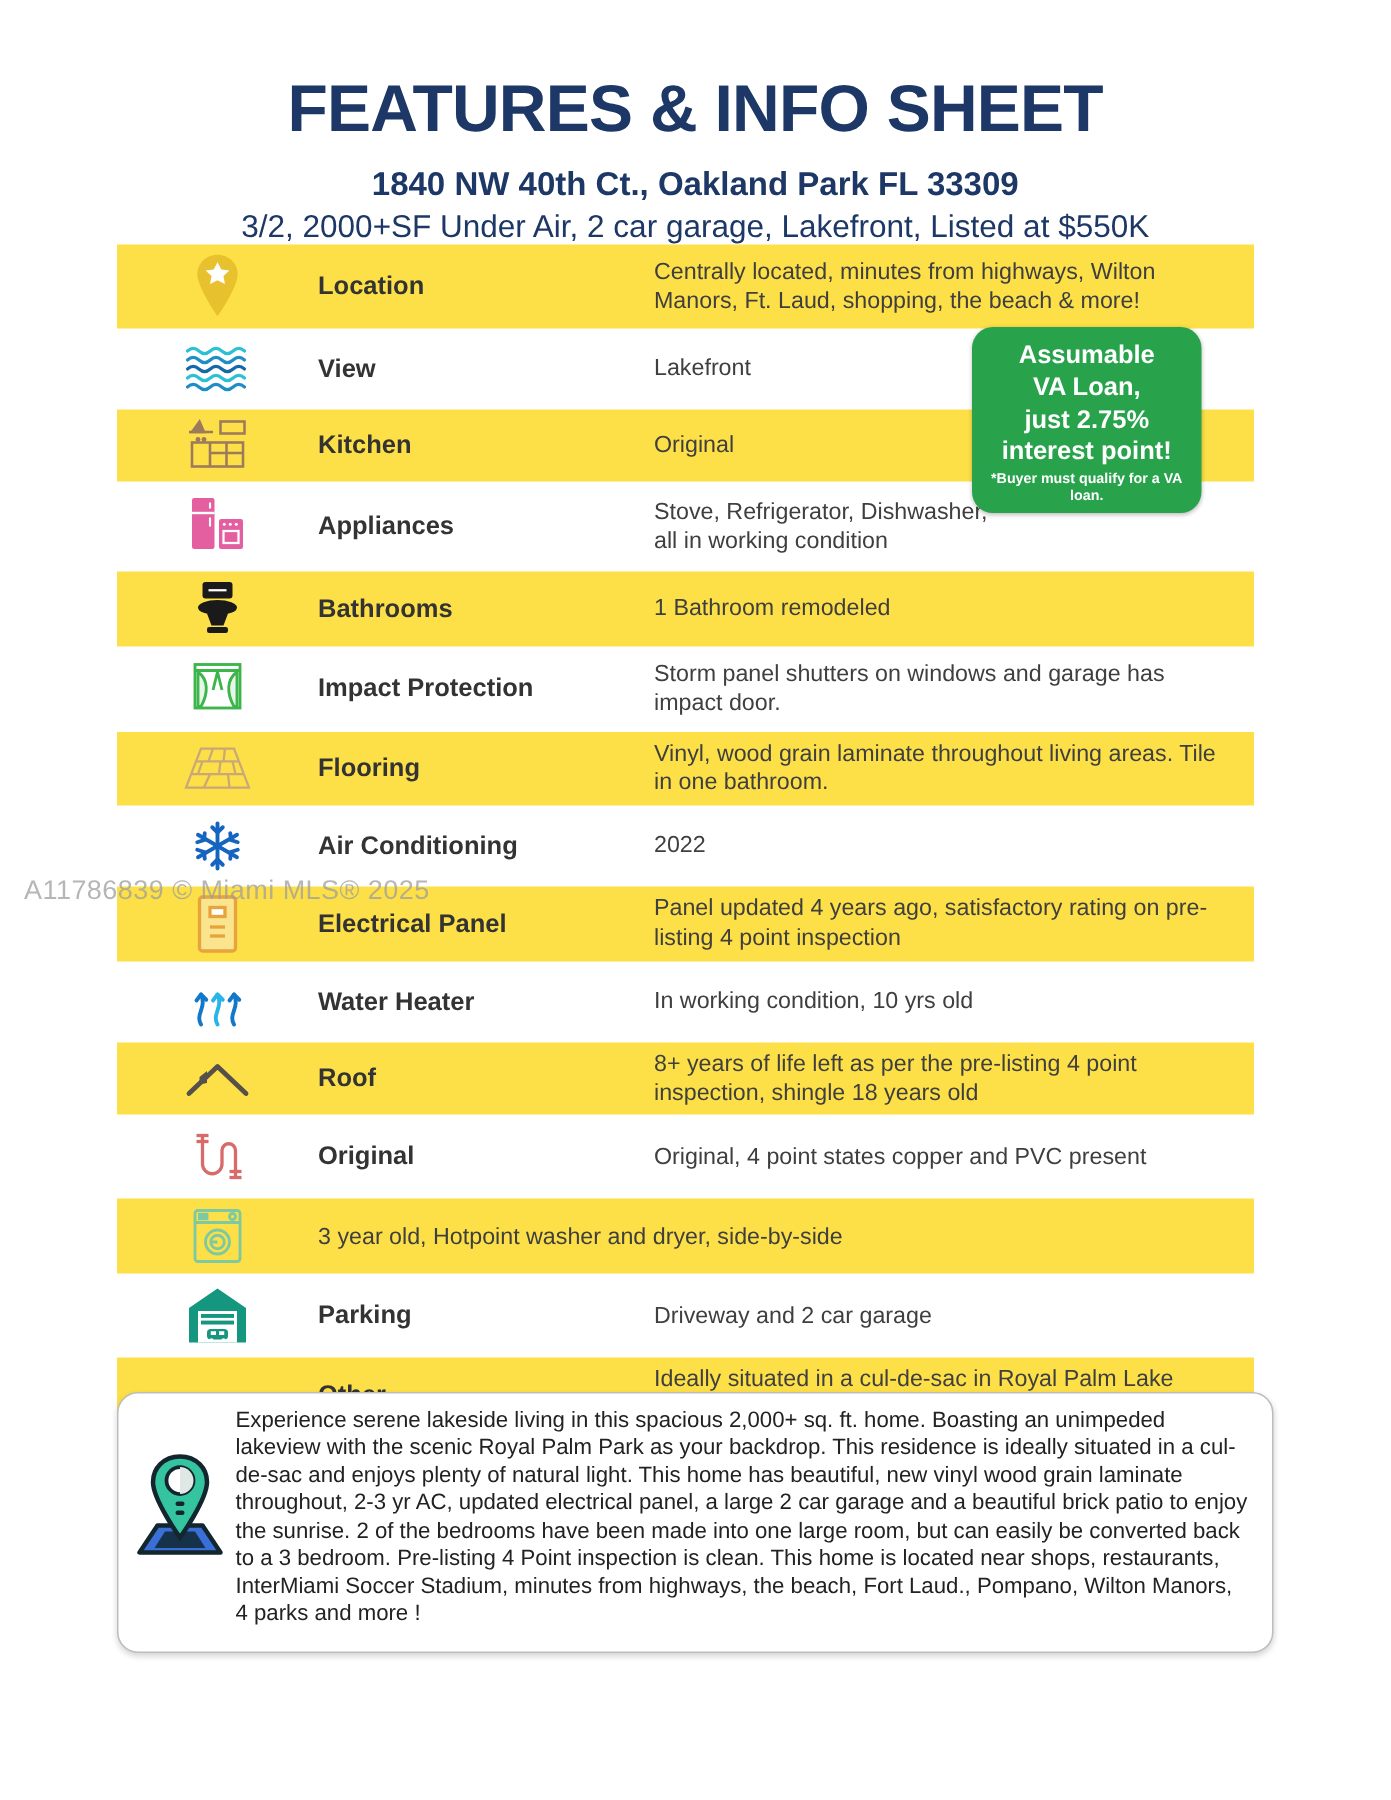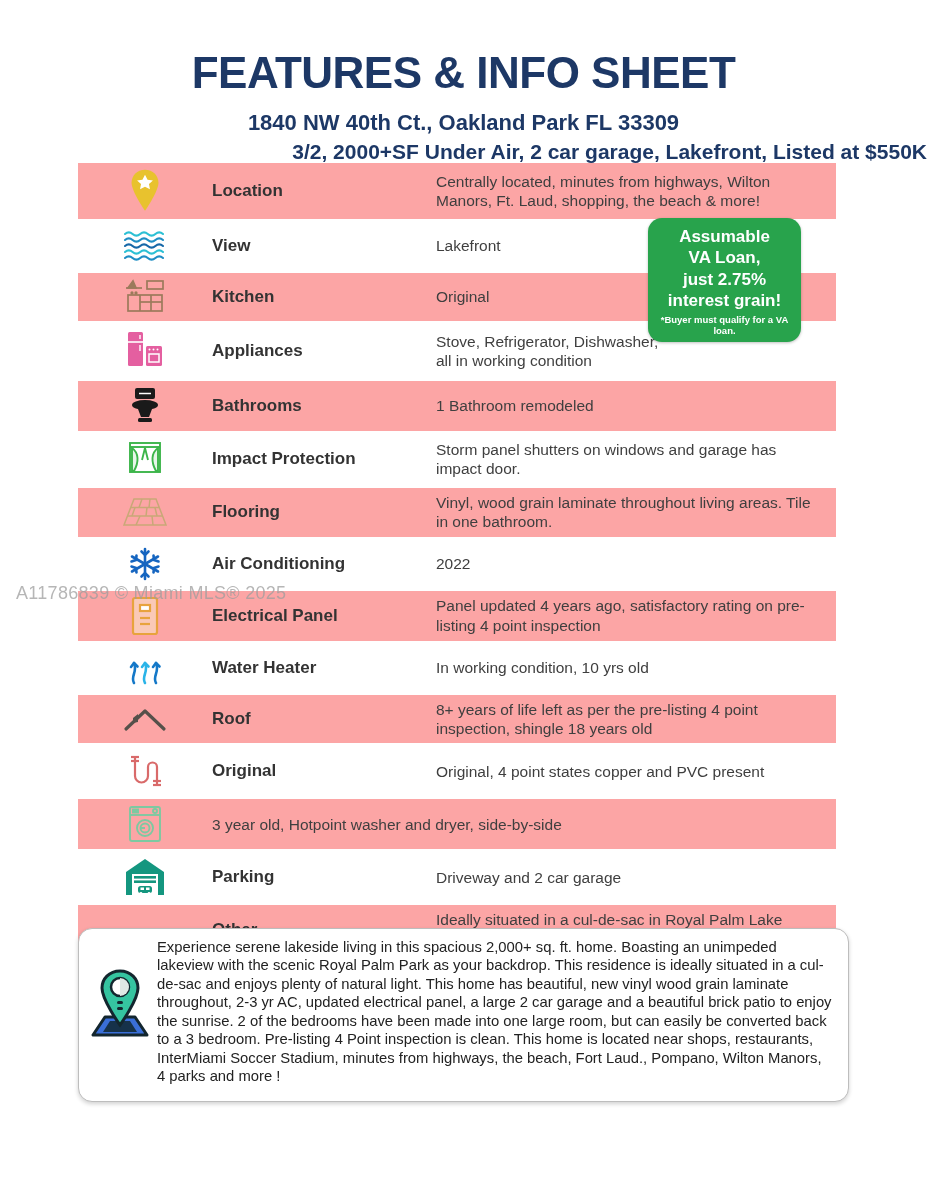--- a/index.html
+++ b/index.html
@@ -6,28 +6,28 @@
   html,body { background:#fff; }
   body { font-family:"Liberation Sans", sans-serif; }
   #page {
     position:relative; width:927px; height:1196px; background:#ffffff;
     overflow:hidden; margin:0 auto;
   }
   
   #header { text-align:center; padding-top:50px; color:#1d3866; }
   #page-title { font-size:44px; font-weight:bold; letter-spacing:-0.5px; line-height:1.05; }
   #address-line { font-size:22px; font-weight:bold; margin-top:14px; }
-  #summary-line { font-size:21px; font-weight:bold; margin-top:4px;text-align:right; }
+  #summary-line { font-size:21px; font-weight:normal; margin-top:4px; }
   
   #features-table { position:absolute; left:78px; top:163px; width:758px; }
   .feature-row {
     display:flex; align-items:center; min-height:46px; margin-bottom:4px;
     padding:5px 0;
   }
-  .feature-row.gray { background:#fca5a5; }
+  .feature-row.gray { background:#fde047; }
   .feature-row.white { background:#ffffff; }
   .cell-icon { width:134px; display:flex; justify-content:center; align-items:center; flex:0 0 134px; }
   .cell-icon svg { display:block; }
   .cell-label { flex:0 0 224px; font-size:17px; font-weight:bold; color:#333333; }
   .cell-value { flex:1 1 auto; font-size:15.5px; color:#3f3f3f; line-height:1.25; padding-right:12px; white-space:pre-line; }
   
   #va-badge {
     position:absolute; left:648px; top:218px; width:153px; min-height:108px;
     background:#28a34c; border-radius:14px; color:#ffffff; text-align:center;
     padding:8px 4px 6px 4px; z-index:5; box-shadow:0 1px 3px rgba(0,0,0,0.25);
@@ -264,21 +264,21 @@
     <span class="cell-icon"></span>
     <span class="cell-label">Other</span>
     <span class="cell-value">Ideally situated in a cul-de-sac in Royal Palm Lake Estates.</span>
   </div>
     </div>
 
   <div id="va-badge">
     <div class="badge-line">Assumable</div>
     <div class="badge-line">VA Loan,</div>
     <div class="badge-line">just 2.75%</div>
-    <div class="badge-line">interest grain!</div>
+    <div class="badge-line">interest point!</div>
     <div id="badge-footnote">*Buyer must qualify for a VA loan.</div>
   </div>
 
   <div id="watermark">A11786839 © Miami MLS® 2025</div>
 
   <div id="description-box">
     <span id="description-pin">
       <svg width="62" height="80" viewBox="0 0 62 80">
         <polygon points="4,72 58,72 46,54 16,54" fill="#3a6fd8" stroke="#13262e" stroke-width="3" stroke-linejoin="round"></polygon>
         <polygon points="14,69 48,69 41,58 21,58" fill="#16324a"></polygon>

